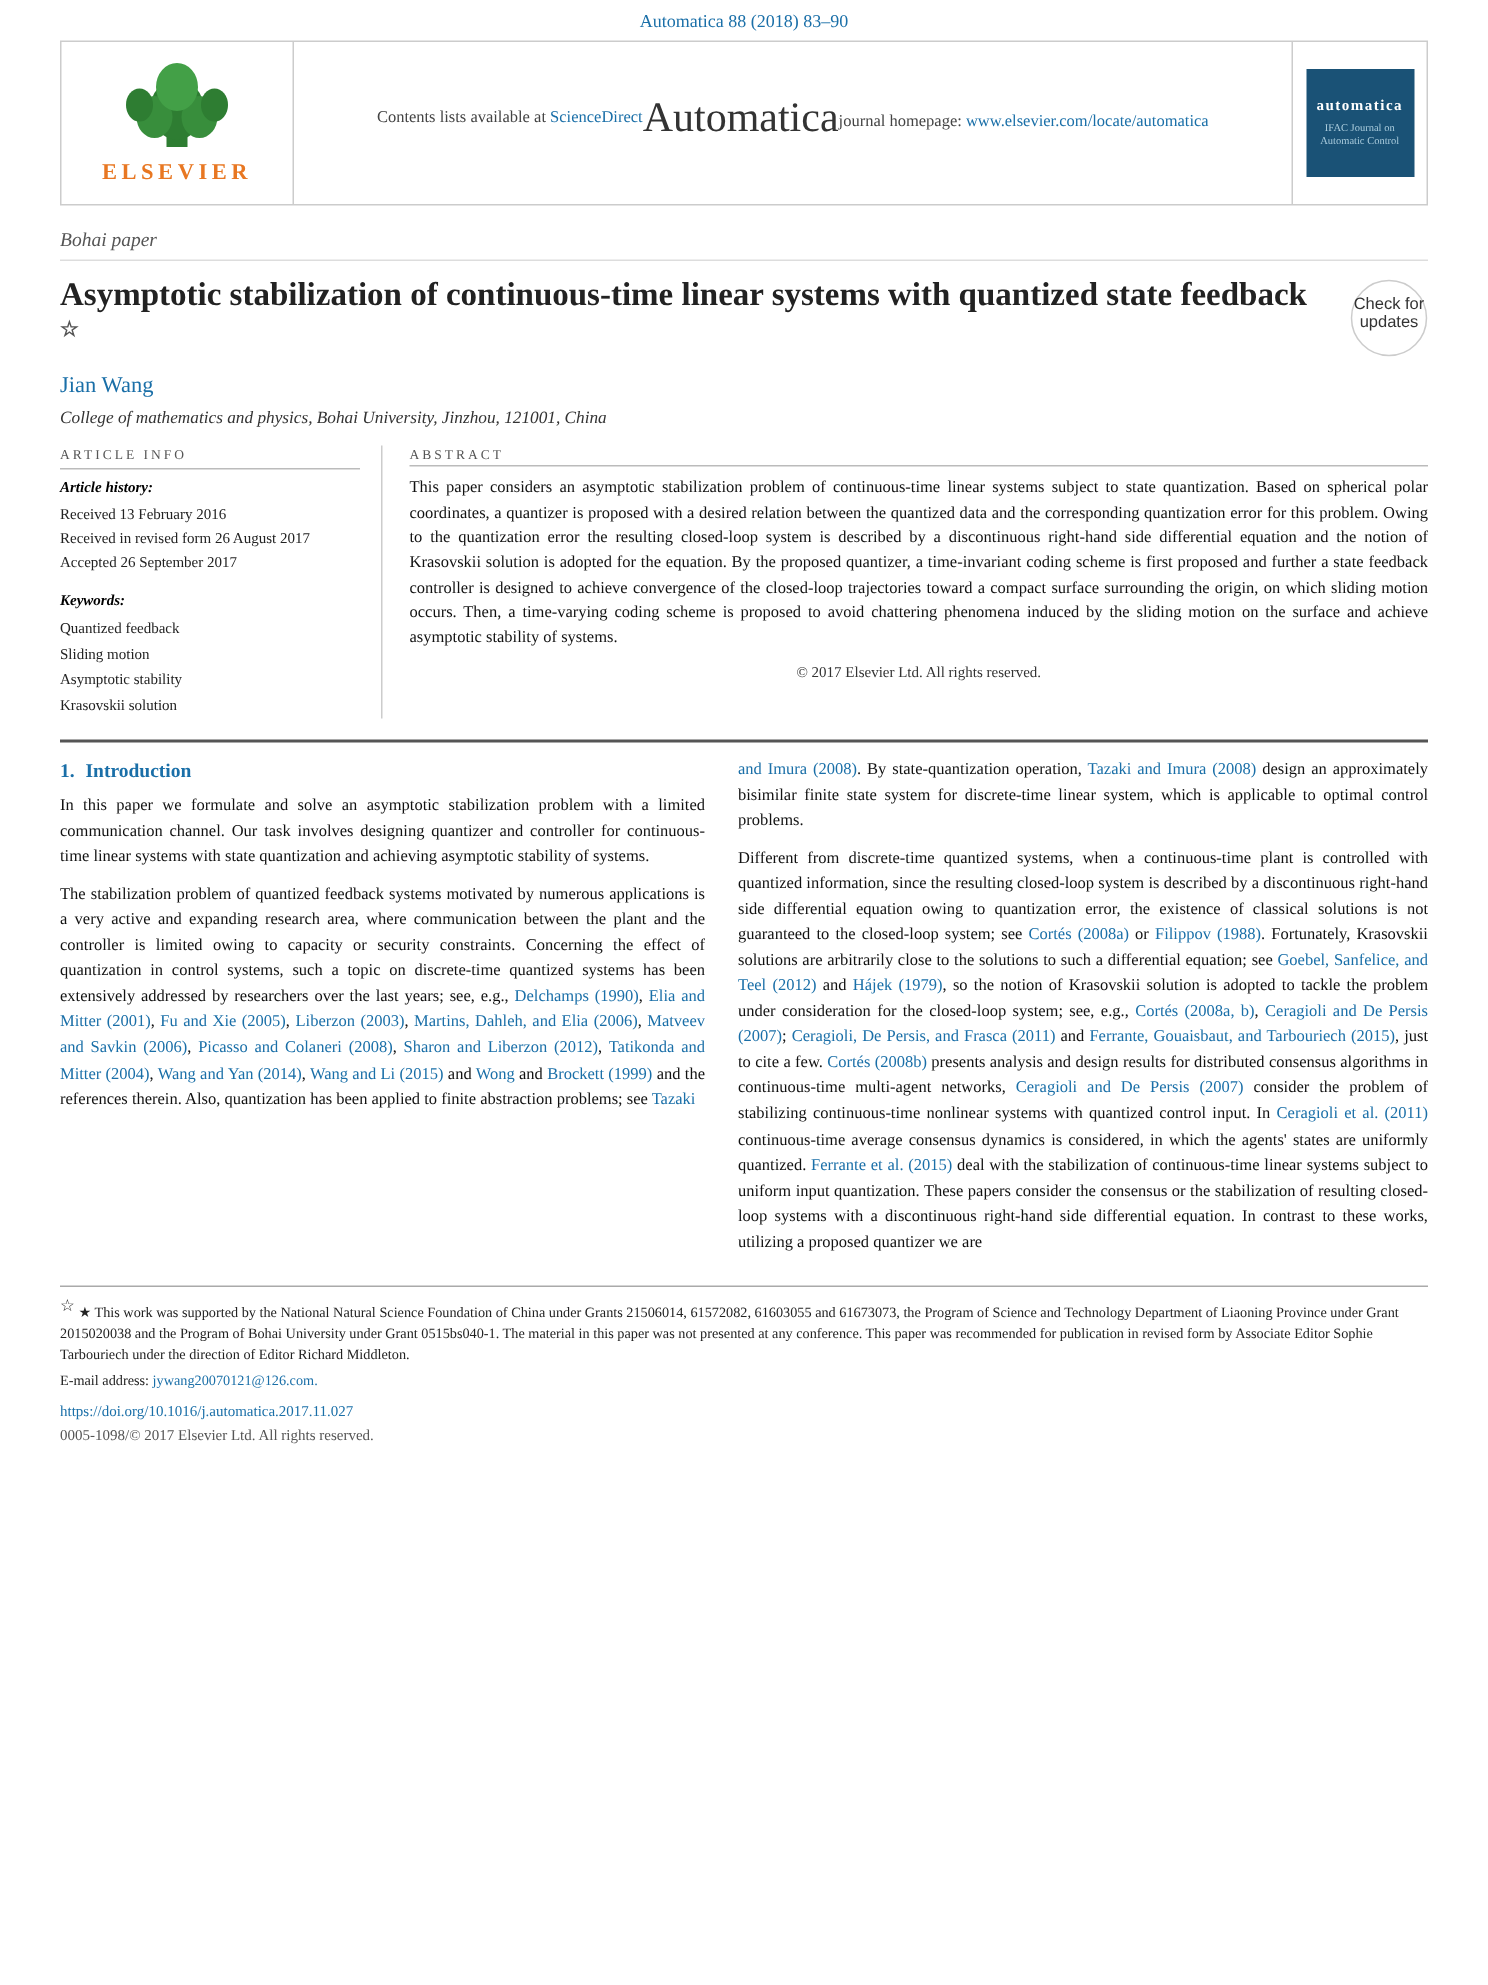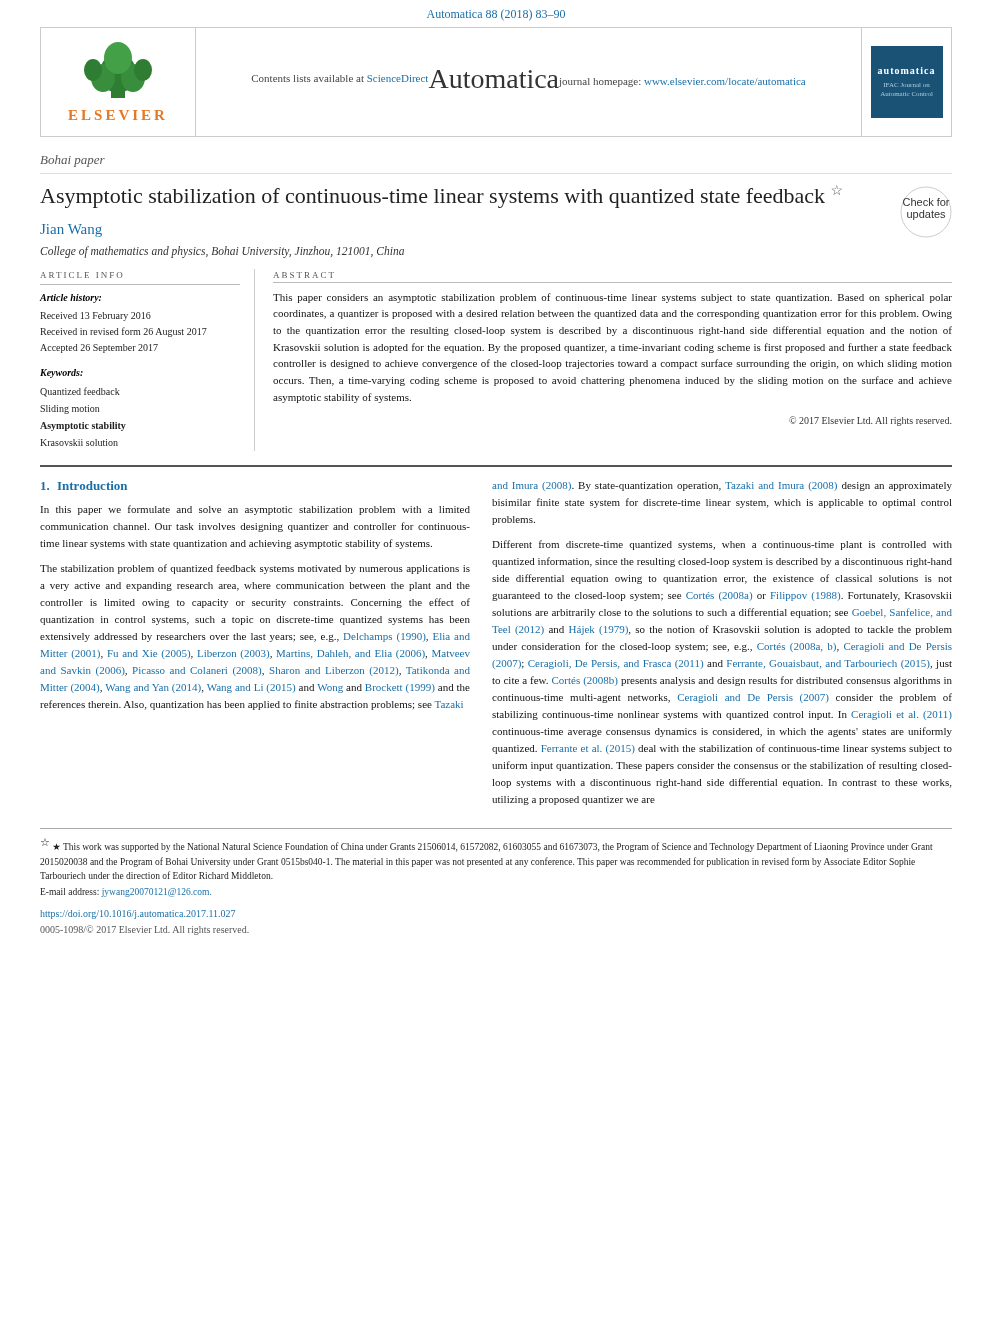--- a/index.html
+++ b/index.html
@@ -62,21 +62,21 @@
       <div style="font-size:7px; margin-top:3px; line-height:1.3; color:#acd;">IFAC Journal on<br>Automatic Control</div>
     </div>
   </div>
 </div>
 
 <div style="margin: 14px 40px 0 40px;">
   <div style="font-size:13px; font-style:italic; color:#555; margin-bottom:8px; border-bottom:1px solid #ddd; padding-bottom:4px;">Bohai paper</div>
 
   <div style="display:flex; align-items:flex-start;">
     <div style="flex:1;">
-      <div style="font-size:22px; font-weight:normal; color:#222; margin-bottom:8px; line-height:1.3;">
+      <div style="font-size:22px; font-weight:bold; color:#222; margin-bottom:8px; line-height:1.3;">
         <span>Asymptotic stabilization of continuous-time linear systems with quantized state feedback</span>
         <span style="font-size:14px; vertical-align:super; color:#555;"> ☆</span>
       </div>
       <div style="font-size:15px; color:#1a6fa8; margin-bottom:3px;">Jian Wang</div>
       <div style="font-size:11.5px; font-style:italic; color:#333; margin-bottom:10px;">College of mathematics and physics, Bohai University, Jinzhou, 121001, China</div>
     </div>
 
     <div style="margin-left:14px; margin-top:4px; width:52px; height:52px; flex-shrink:0;">
       <svg width="52" height="52" viewBox="0 0 52 52">
         <circle cx="26" cy="26" r="25" fill="white" stroke="#ccc" stroke-width="1"></circle>
@@ -93,28 +93,28 @@
     <div style="font-size:9px; letter-spacing:2px; text-transform:uppercase; color:#555; border-bottom:1px solid #bbb; padding-bottom:2px; margin-bottom:6px;">ARTICLE INFO</div>
 
     <div style="font-size:10px; font-style:italic; font-weight:bold; margin-bottom:3px;">Article history:</div>
     <div style="font-size:10px; color:#222; line-height:1.6;">Received 13 February 2016</div>
     <div style="font-size:10px; color:#222; line-height:1.6;">Received in revised form 26 August 2017</div>
     <div style="font-size:10px; color:#222; line-height:1.6; margin-bottom:10px;">Accepted 26 September 2017</div>
 
     <div style="font-size:10px; font-style:italic; font-weight:bold; margin-bottom:3px;">Keywords:</div>
     <div style="font-size:10px; color:#222; line-height:1.7;">Quantized feedback</div>
     <div style="font-size:10px; color:#222; line-height:1.7;">Sliding motion</div>
-    <div style="font-size:10px; color:#222; line-height:1.7;font-weight:bold;">Asymptotic stability</div>
+    <div style="font-size:10px; color:#222; line-height:1.7;">Asymptotic stability</div>
     <div style="font-size:10px; color:#222; line-height:1.7;">Krasovskii solution</div>
   </div>
 
   <div style="flex:1;">
     <div style="font-size:9px; letter-spacing:2px; text-transform:uppercase; color:#555; border-bottom:1px solid #bbb; padding-bottom:0; margin-bottom:6px;">ABSTRACT</div>
     <div style="font-size:11px; text-align:justify; line-height:1.52; color:#111;">This paper considers an asymptotic stabilization problem of continuous-time linear systems subject to state quantization. Based on spherical polar coordinates, a quantizer is proposed with a desired relation between the quantized data and the corresponding quantization error for this problem. Owing to the quantization error the resulting closed-loop system is described by a discontinuous right-hand side differential equation and the notion of Krasovskii solution is adopted for the equation. By the proposed quantizer, a time-invariant coding scheme is first proposed and further a state feedback controller is designed to achieve convergence of the closed-loop trajectories toward a compact surface surrounding the origin, on which sliding motion occurs. Then, a time-varying coding scheme is proposed to avoid chattering phenomena induced by the sliding motion on the surface and achieve asymptotic stability of systems.</div>
-    <div style="font-size:10px; text-align:right; color:#333; margin-top:8px;">© 2017 Elsevier Ltd. All rights reserved.</div>
+    <div style="font-size:10px; text-align:center; color:#333; margin-top:8px;">© 2017 Elsevier Ltd. All rights reserved.</div>
   </div>
 </div>
 
 <hr style="border:none; border-top:2px solid #555; margin: 14px 40px 10px 40px;">
 
 <div style="display:flex; gap:22px; margin: 0 40px;">
 
   <div style="width:430px; min-width:430px;">
     <div style="font-size:13px; font-weight:bold; color:#1a6fa8; margin-bottom:6px;">
       <span>1.</span>

